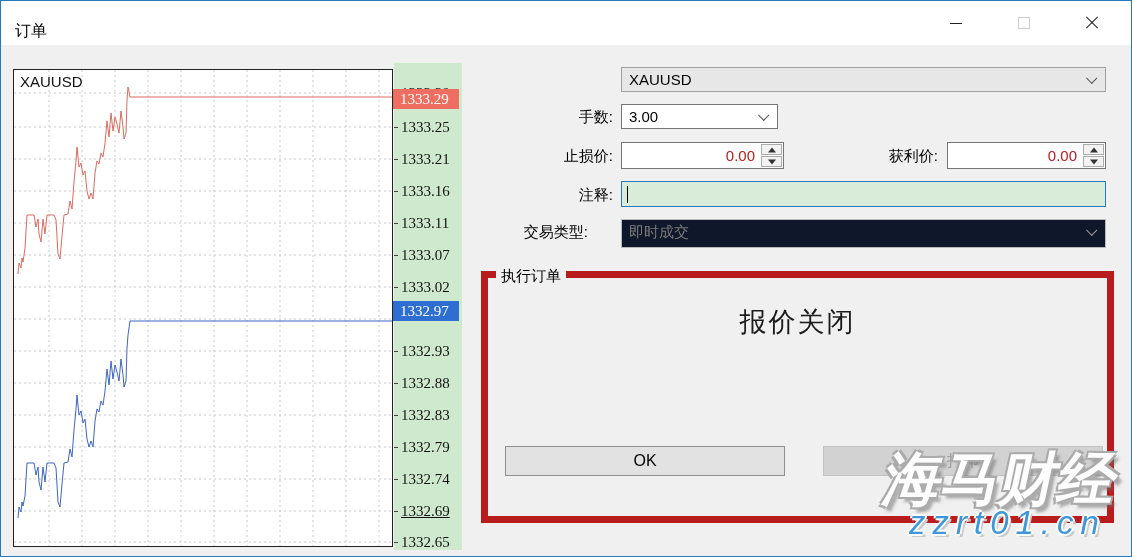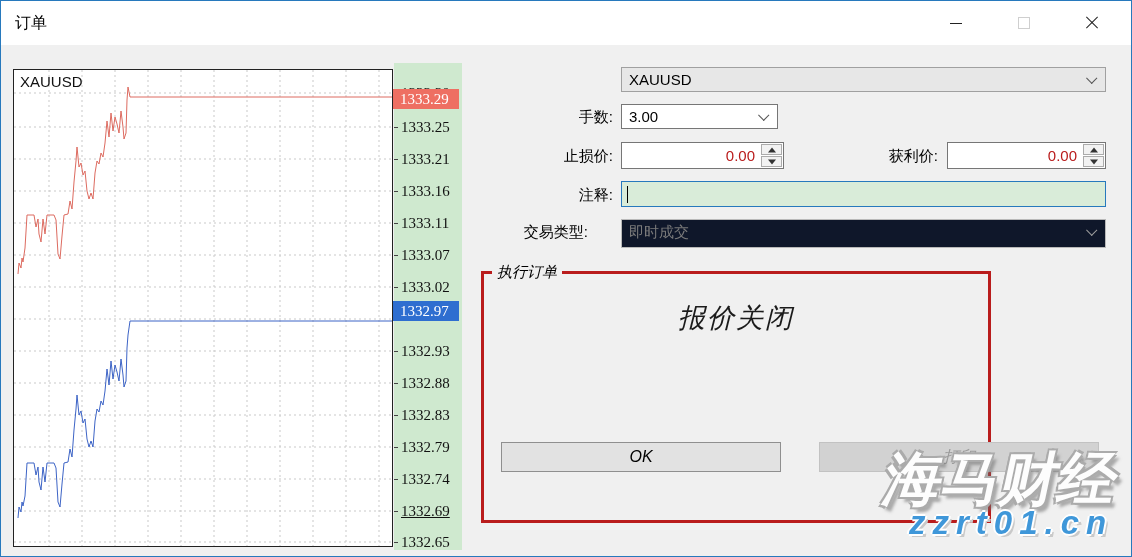--- a/index.html
+++ b/index.html
@@ -7,21 +7,21 @@
   body { font-family:"Liberation Sans","DejaVu Sans",sans-serif; }
 
   .window {
     position:relative; width:1132px; height:557px;
     background:#f0f0f0; border:1px solid #2779bd; overflow:hidden;
   }
   .titlebar {
     position:absolute; left:0; top:0; width:100%; height:44px; background:#ffffff;
   }
   .title-text {
-    position:absolute; left:14px; top:0; line-height:44px; font-size:16px; color:#000;
+    position:absolute; left:14px; top:8px; line-height:44px; font-size:16px; color:#000;
   }
   .winbtn { position:absolute; top:0; width:46px; height:44px; cursor:default; }
   .btn-min  { left:932px; }
   .btn-max  { left:1000px; }
   .btn-close{ left:1068px; }
   .glyph-min { position:absolute; left:17px; top:22px; width:12px; height:0; border-top:1px solid #222; }
   .glyph-max { position:absolute; left:17px; top:16px; width:12px; height:12px; border:1px solid #cfcfcf; }
   .glyph-close-a, .glyph-close-b {
     position:absolute; left:15px; top:21px; width:16px; height:0; border-top:1px solid #222;
   }
@@ -97,23 +97,22 @@
   .tri-down { border-top:5px solid #333; transform:translate(-50%,-50%); }
 
   .textfield.comment {
     left:620px; top:180px; width:485px; height:26px;
     background:#d9ecd9; border:1px solid #2779bd;
   }
   .caret { position:absolute; left:5px; top:4px; width:1px; height:17px; background:#000; }
 
   
   .groupbox {
-    position:absolute; left:480px; top:270px; width:510px; height:252px;
-    border:3px solid #b91c1c;
-    font-style:italic;
+    position:absolute; left:480px; top:270px; width:633px; height:252px;
+    border:7px solid #b91c1c;
   }
   .group-title {
     position:absolute; left:8px; top:-11px; padding:0 5px; background:#f0f0f0;
     font-size:15px; color:#000;
   }
   .status-big {
     position:absolute; left:0; top:26px; width:100%; text-align:center;
     font-size:27px; color:#1b1b1b; letter-spacing:2px;
   }
   .btn {
@@ -134,21 +133,21 @@
   .wm-brand {
     position:absolute; left:884px; top:440px; white-space:nowrap;
     font-size:58px; font-weight:bold; transform:skewX(-12deg);
     color:#fdfdfd;
     text-shadow:-2px -2px 0 #ababab, 2px -2px 0 #ababab, -2px 2px 0 #ababab,
                  2px 2px 0 #ababab, 5px 5px 3px rgba(110,110,110,.55);
     z-index:5; pointer-events:none;
   }
   .wm-site {
     position:absolute; left:908px; top:503px; white-space:nowrap;
-    font-size:33px; font-weight:bold; font-style:italic; letter-spacing:7px;
+    font-size:33px; font-weight:normal; font-style:italic; letter-spacing:7px;
     color:#3f97d9;
     text-shadow:-2px 0 0 #fff, 2px 0 0 #fff, 0 -2px 0 #fff, 0 2px 0 #fff,
                  3px 3px 0 #c9c9c9;
     z-index:5; pointer-events:none;
   }
 </style>
 </head>
 <body>
 
 <div class="window">

